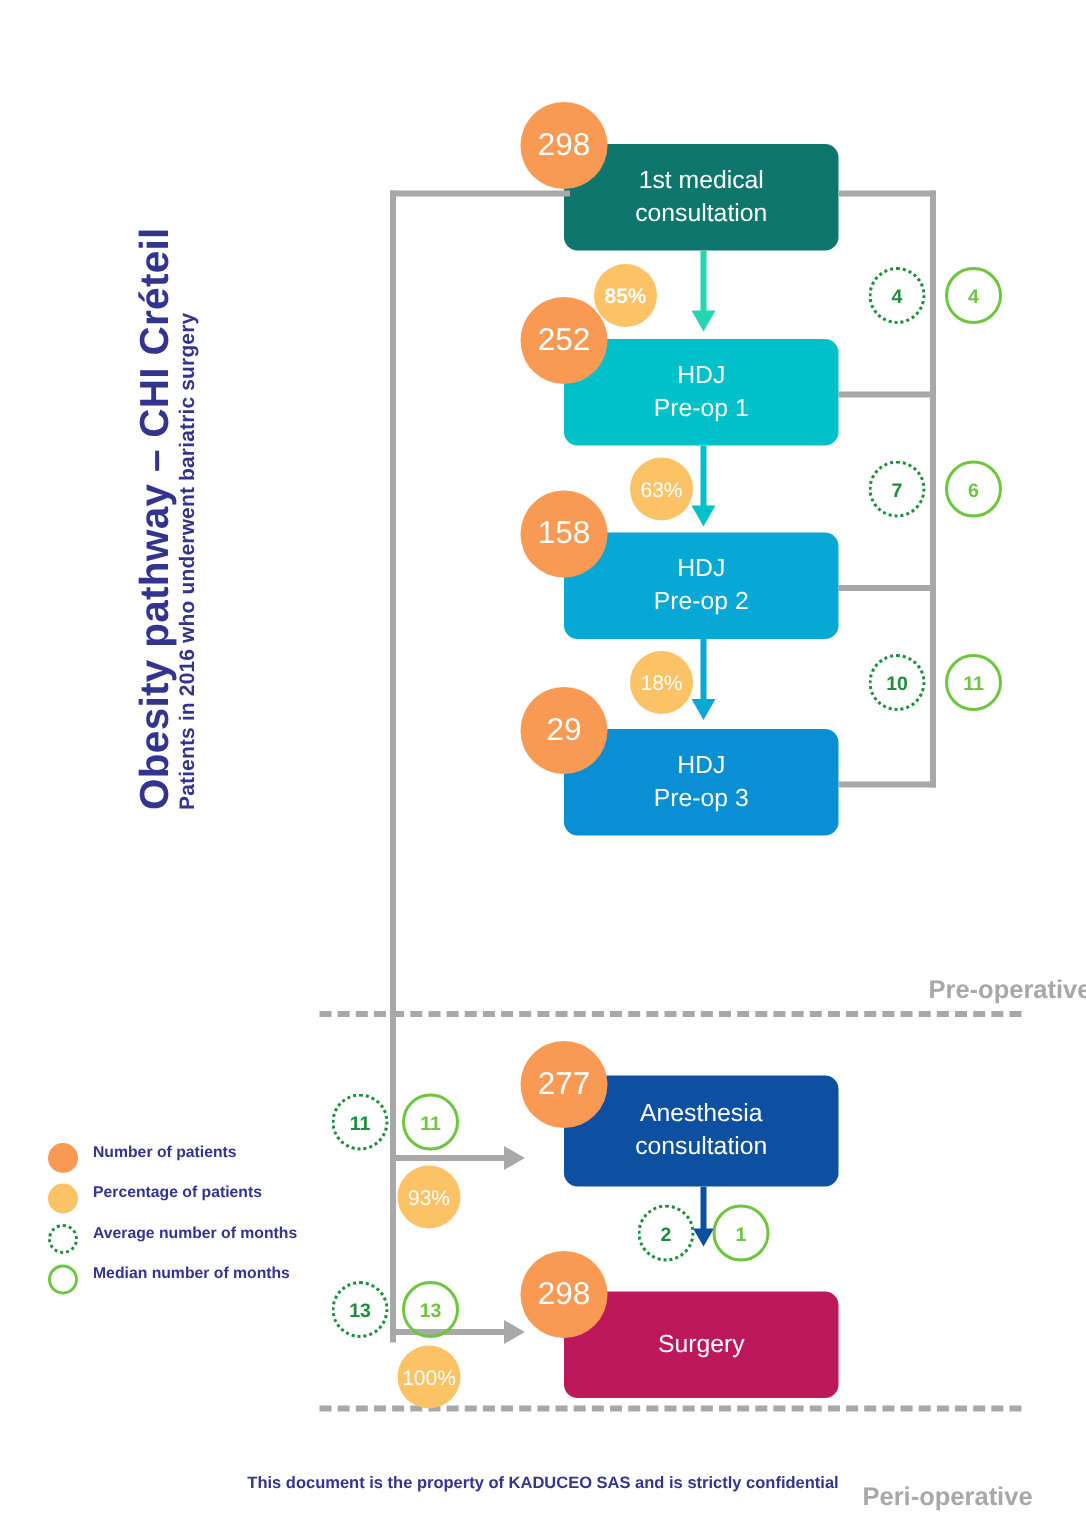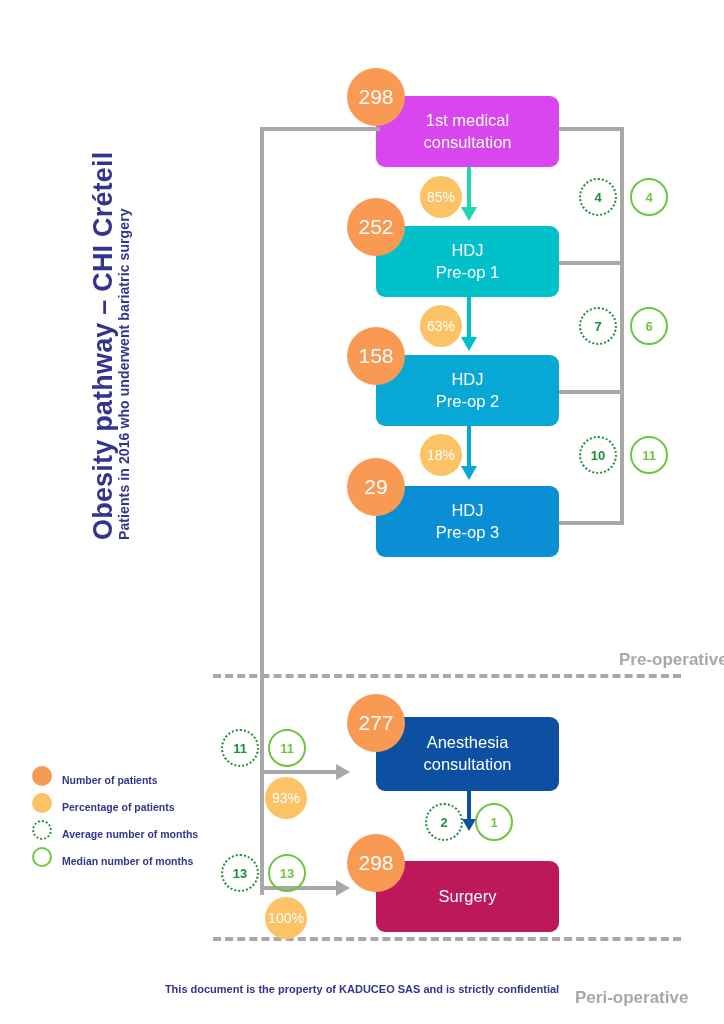--- a/index.html
+++ b/index.html
@@ -139,21 +139,21 @@
     color: #a8a8a8;
     font-size: 17px;
     font-weight: bold;
     white-space: nowrap;
   }
 
   
   .legend { position: absolute; left: 32px; top: 762px; }
   .legend-row {
     display: flex;
-    align-items: flex-end;
+    align-items: flex-start;
     height: 24px;
     margin-bottom: 3px;
   }
   .legend-swatch {
     width: 20px; height: 20px; border-radius: 50%;
     margin-right: 10px; flex: 0 0 auto; box-sizing: border-box;
   }
   .sw-count { background: #f89a53; }
   .sw-pct   { background: #fcc266; }
   .sw-avg   { border: 2.5px dotted #1b8f3a; background: transparent; }
@@ -195,28 +195,28 @@
   <svg class="arrow-v" style="left:336px; top:880px;" width="16" height="16" viewBox="0 0 16 16">
       <polygon points="0,0 14,8 0,16" fill="#a8a8a8"></polygon>
     </svg>
 
   <div class="gl" style="left:620px; top:127px; width:4px; height:398px;"></div>
   <div class="gl" style="left:559px; top:127px; width:65px; height:4px;"></div>
   <div class="gl" style="left:559px; top:261px; width:65px; height:4px;"></div>
   <div class="gl" style="left:559px; top:390px; width:65px; height:4px;"></div>
   <div class="gl" style="left:559px; top:521px; width:65px; height:4px;"></div>
 
-  <div class="box" style="left:376px; top:96px; width:183px; height:71px; background:#d946ef;">1st medical consultation</div>
+  <div class="box" style="left:376px; top:96px; width:183px; height:71px; background:#0f766e;">1st medical consultation</div>
   <div class="bubble-count" style="left:347px; top:68px;">298</div>
 
   <svg class="arrow-v" style="left:461px; top:167px;" width="16" height="56" viewBox="0 0 16 56">
     <line x1="8" y1="0" x2="8" y2="42" stroke="#23d6b2" stroke-width="4"></line>
     <polygon points="0,40 16,40 8,54" fill="#23d6b2"></polygon>
   </svg>
-  <div class="bubble-pct" style="left:420px; top:176px;">85%</div>
+  <div class="bubble-pct" style="left:396px; top:176px;font-weight:bold;">85%</div>
 
   <div class="box" style="left:376px; top:226px; width:183px; height:71px; background:#00c0ca;">
     <span style="white-space:pre-line;">HDJ
 Pre-op 1</span>
   </div>
   <div class="bubble-count" style="left:347px; top:198px;">252</div>
 
   <svg class="arrow-v" style="left:461px; top:297px;" width="16" height="56" viewBox="0 0 16 56">
     <line x1="8" y1="0" x2="8" y2="42" stroke="#00c0ca" stroke-width="4"></line>
     <polygon points="0,40 16,40 8,54" fill="#00c0ca"></polygon>

